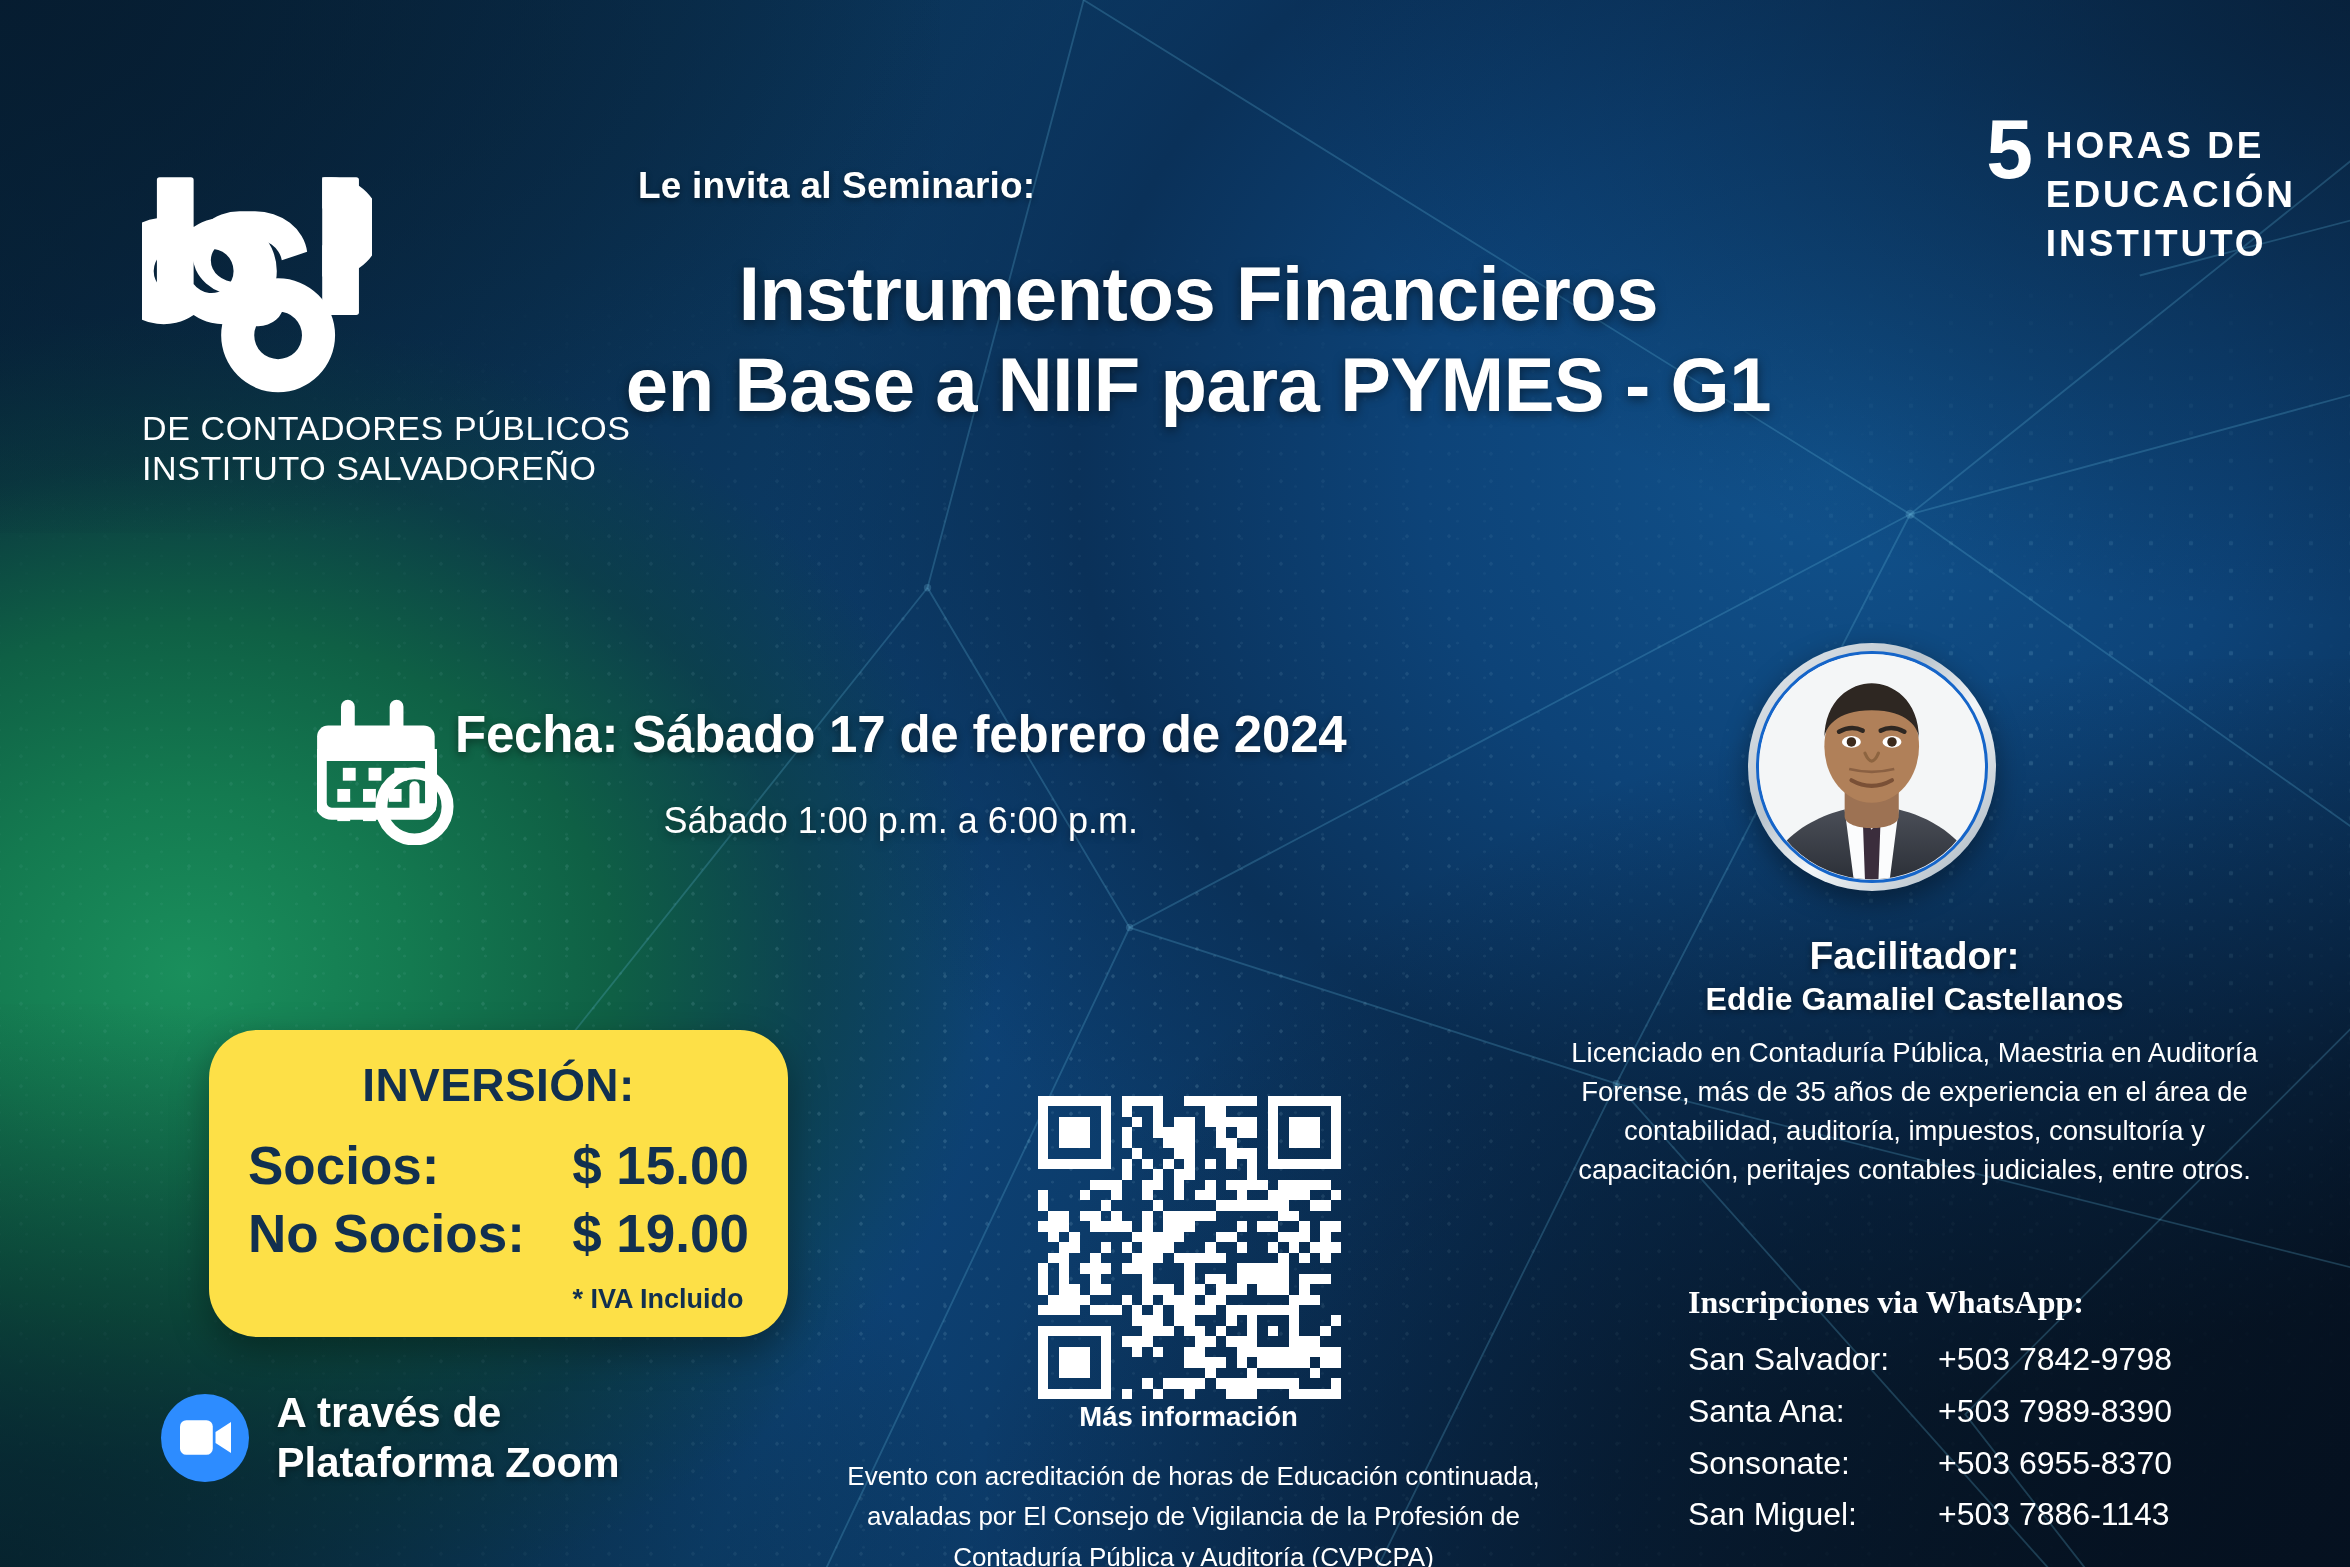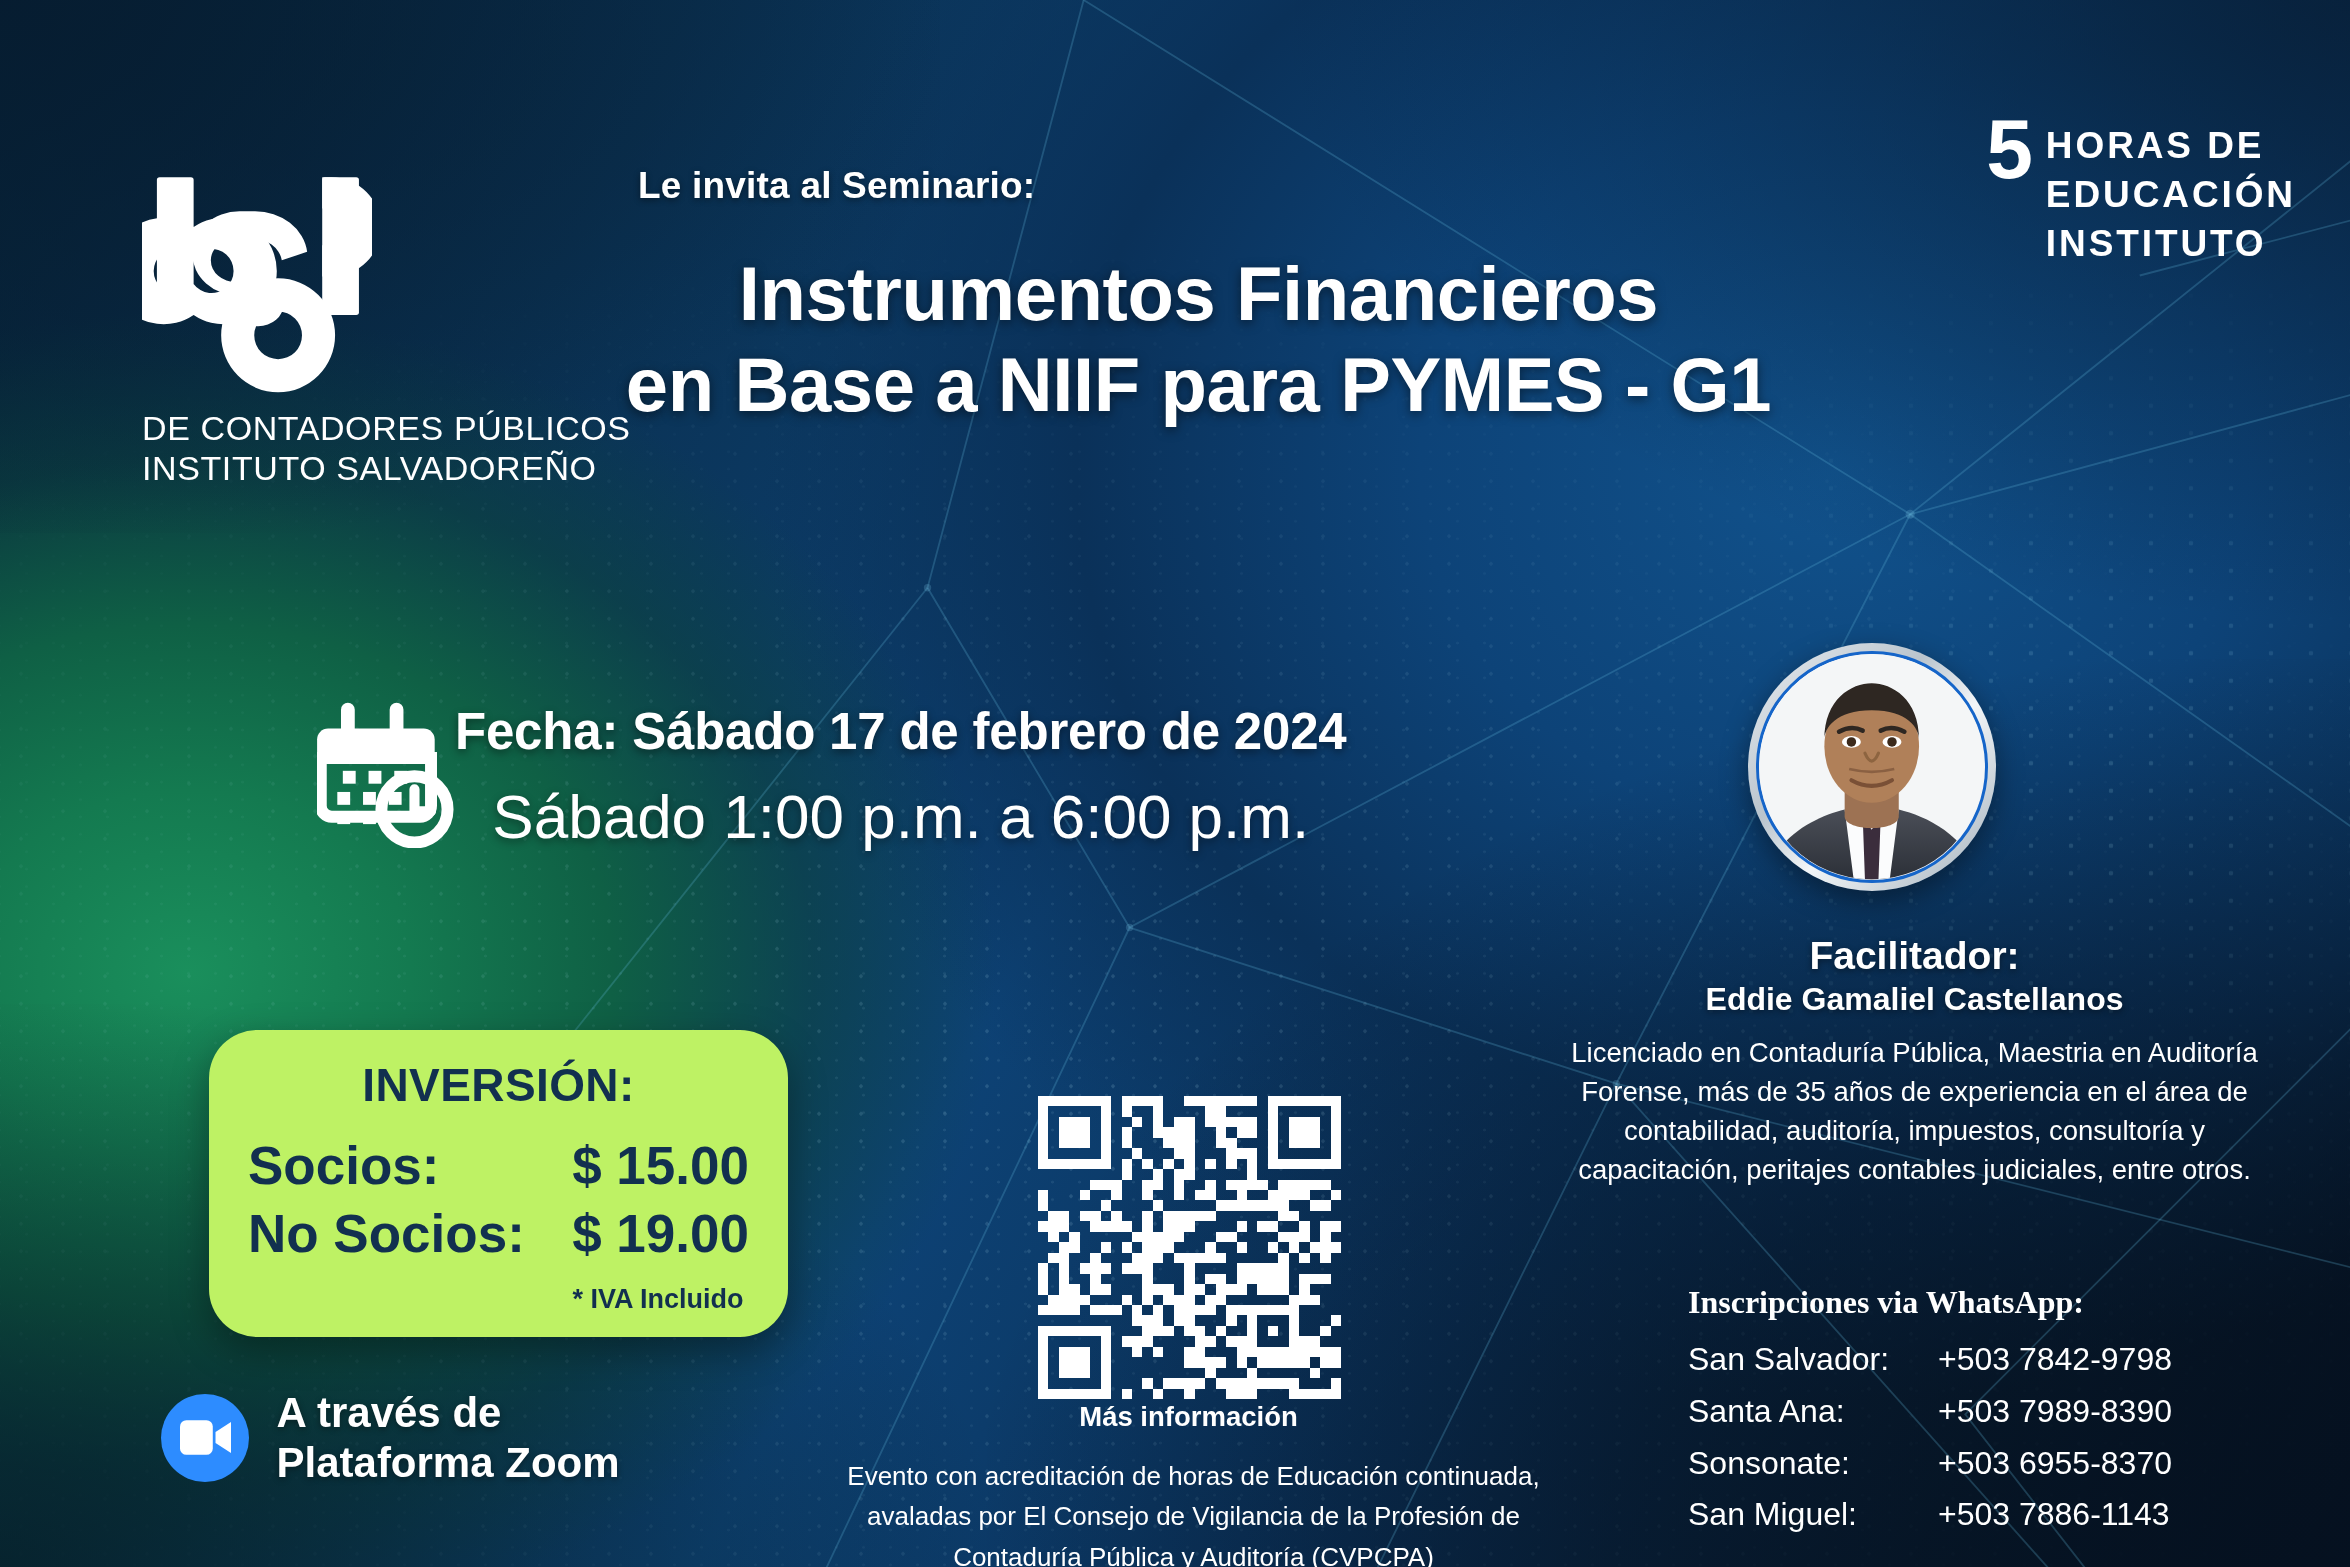--- a/index.html
+++ b/index.html
@@ -84,25 +84,25 @@
   .hours{position:absolute; right:55px; top:115px; display:flex; align-items:flex-start; gap:14.7px;}
   .hours-num{font-size:84px; font-weight:700; line-height:.82; letter-spacing:-1.8px;}
   .hours-txt{font-size:37px; font-weight:700; letter-spacing:2.9px; line-height:1.33; padding-top:5.5px;}
   .hours-txt div{white-space:nowrap;}
 
   
   .date-row{position:absolute; left:317px; top:698px; display:flex; align-items:center; }
   .cal-icon{width:138px; height:147px; flex:0 0 auto;}
   .date-texts{padding-top:3.7px;}
   .date-main{font-size:51px; font-weight:700; letter-spacing:-0.2px; text-shadow:0 2.8px 8.3px rgba(0,0,0,.45);}
-  .date-sub{font-size:62px; font-weight:400; margin-top:20px; text-align:center; text-shadow:0 2.8px 8.3px rgba(0,0,0,.4);}
+  .date-sub{font-size:36px; font-weight:400; margin-top:36px; text-align:center; text-shadow:0 2.8px 8.3px rgba(0,0,0,.4);}
 
   
   .price-card{position:absolute; left:209px; top:1030px; width:579px; padding:27.5px 39px 22px;
-              background:#bef264; border-radius:48px; color:#12304f;
+              background:#fde047; border-radius:48px; color:#12304f;
               box-shadow:0 13px 37px rgba(0,0,0,.35);}
   .price-title{text-align:center; font-size:46px; font-weight:700; letter-spacing:0.4px;}
   .price-rows{margin-top:20px;}
   .price-row{display:flex; justify-content:space-between; align-items:baseline; font-size:53px; font-weight:700; line-height:1.30;}
   .price-row .lbl{white-space:nowrap;}
   .price-row .val{white-space:nowrap;}
   .price-note{margin-top:14.7px; text-align:right; font-size:27px; font-weight:700; padding-right:5.5px;}
 
   
   .zoom-row{position:absolute; left:161px; top:1388px; display:flex; align-items:center; gap:27.5px;}

